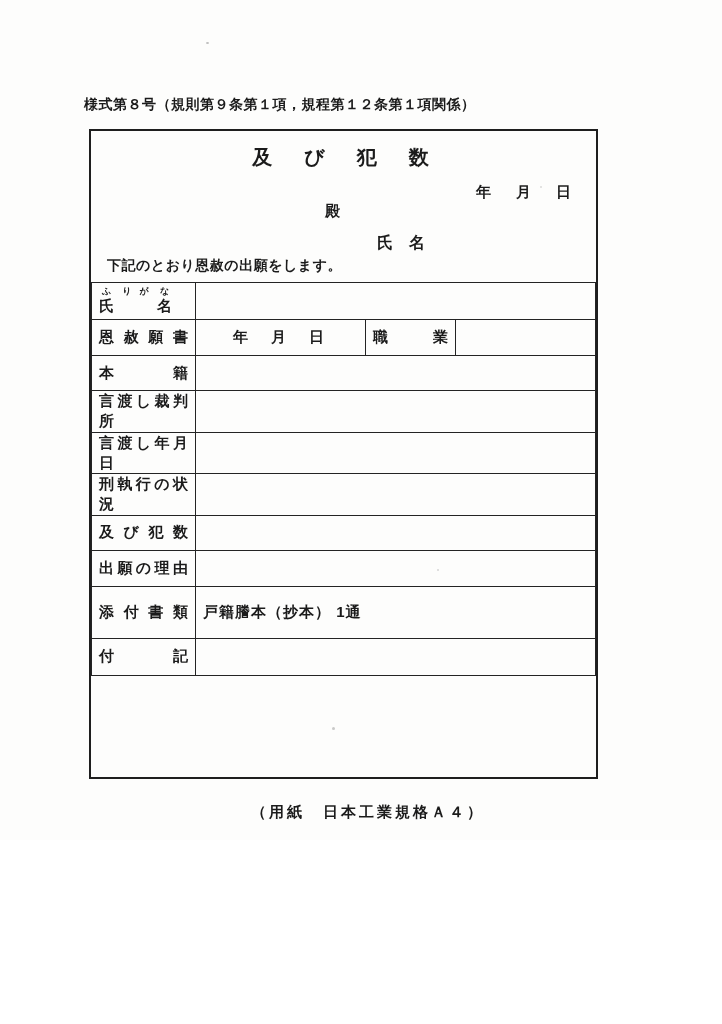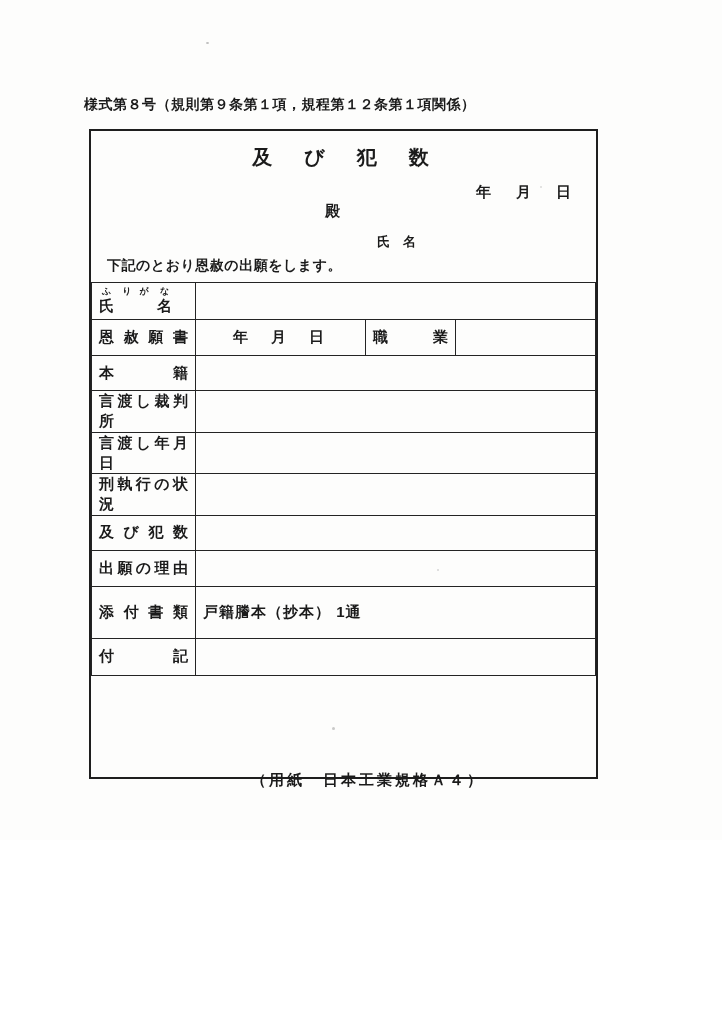--- a/index.html
+++ b/index.html
@@ -64,21 +64,21 @@
     top: 72px;
     left: 234px;
     font-size: 15px;
     font-weight: 700;
     line-height: 1;
   }
   .signer {
     position: absolute;
     top: 104px;
     left: 286px;
-    font-size: 13px;
+    font-size: 16px;
     font-weight: 700;
     line-height: 1;
     white-space: nowrap;
   }
   .statement {
     position: absolute;
     top: 126px;
     left: 16px;
     font-size: 14px;
     font-weight: 600;
@@ -126,21 +126,21 @@
   }
   .fcol { display: flex; flex-direction: column; align-items: center; }
   .furi { font-size: 9px; font-weight: 600; line-height: 1; height: 11px; }
   .base { font-size: 15px; font-weight: 700; line-height: 1.1; min-height: 16px; }
   .birth-date-cell { text-align: center; letter-spacing: 4px; }
   .attached-value { vertical-align: top; padding-top: 9px; font-weight: 600; letter-spacing: 1px; }
   .multi-label div { display: block; }
   .paper-note {
     position: absolute;
     left: 251px;
-    top: 771px;
+    top: 803px;
     font-size: 15px;
     font-weight: 700;
     letter-spacing: 3px;
     white-space: nowrap;
   }
   
   .speck { position: absolute; background: #8a8a8a; border-radius: 50%; opacity: .55; }
   .sp1 { left: 206px; top: 42px;  width: 3px; height: 2px; }
   .sp2 { left: 332px; top: 727px; width: 3px; height: 3px; opacity: .45; }
   .sp3 { left: 437px; top: 569px; width: 2px; height: 2px; opacity: .35; }

